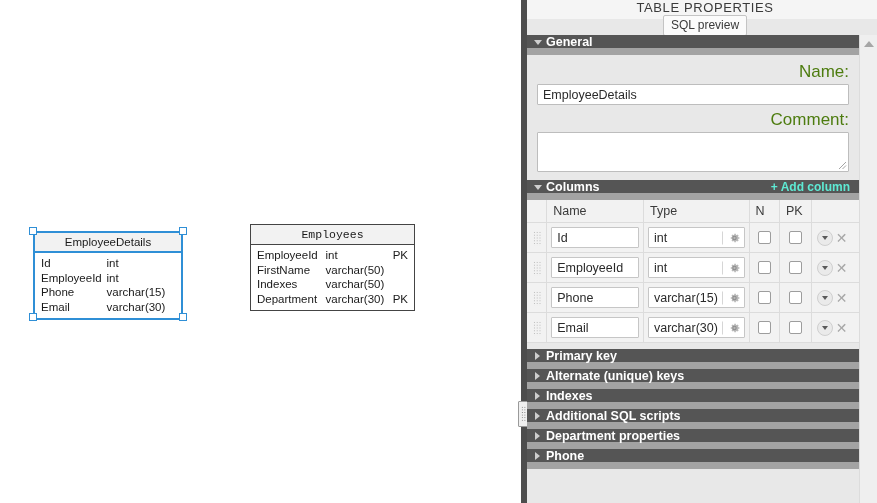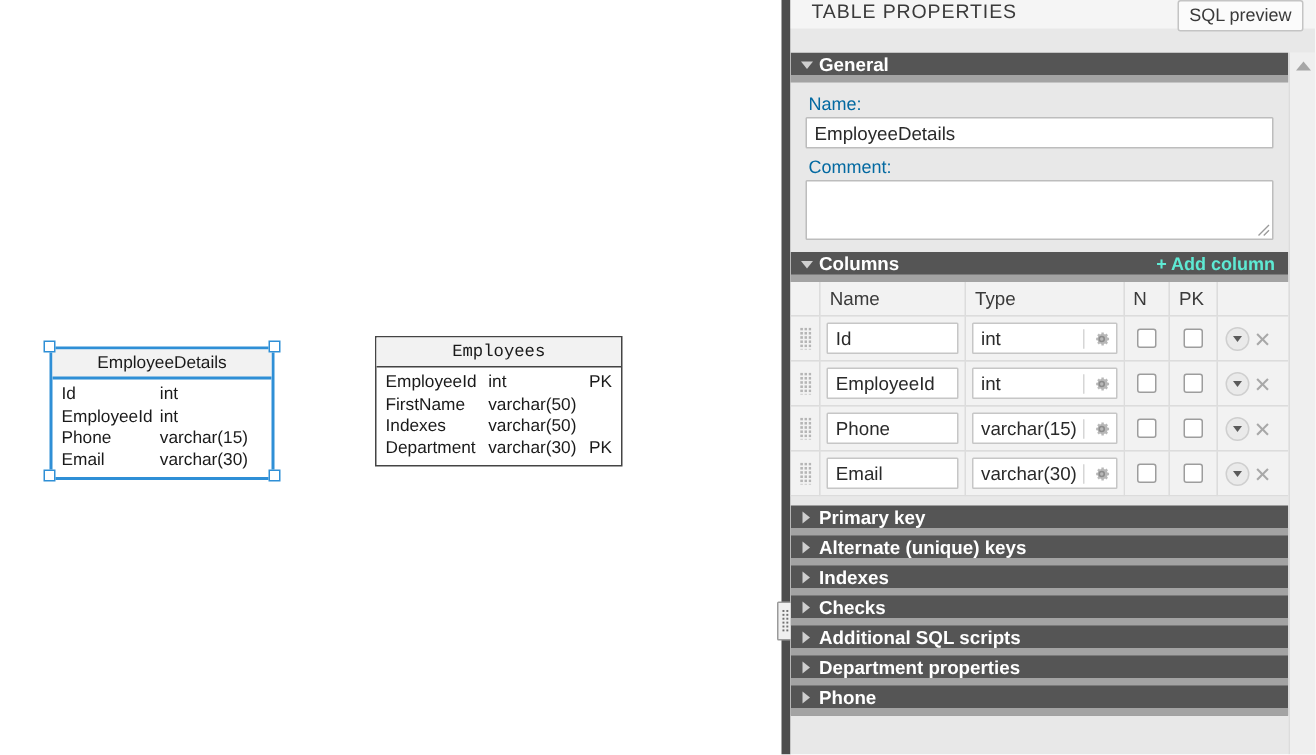--- a/index.html
+++ b/index.html
@@ -97,24 +97,25 @@
   
   #panel {
     position: absolute; left: 527px; top: 0;
     width: 350px; height: 503px;
     background: #e8e8e8;
     overflow: hidden;
   }
   #panel-header {
     height: 19px;
     background: #f5f5f5;
-    display: flex; align-items: flex-start;
+    display: flex; align-items: center;
     padding: 0 8px 0 14px;
     box-sizing: border-box;
     justify-content: space-between;
+    flex-direction: column;
   }
   #panel-title {
     font-size: 13px; color: #3a3a3a;
     letter-spacing: 0.6px;
   }
   #sql-preview-btn {
     font-size: 12px; color: #3a3a3a;
     background: #fbfbfb;
     border: 1px solid #c4c4c4;
     border-radius: 2px;
@@ -132,21 +133,21 @@
     background: #555555;
     color: #ffffff;
     font-size: 12.5px;
     font-weight: bold;
     height: 20px;
     display: flex; align-items: center;
     padding: 0 9px 0 7px;
     box-sizing: border-box;
     justify-content: space-between;
     cursor: pointer;
-    border-bottom: 5px solid #a3a3a3;
+    border-bottom: 7px solid #a3a3a3;
   }
   .section-head .left { display: flex; align-items: center; gap: 4px; }
   .tri { width: 0; height: 0; display: inline-block; }
   .tri-down {
     border-left: 4px solid transparent;
     border-right: 4px solid transparent;
     border-top: 5px solid #cfcfcf;
     margin-top: 2px;
   }
   .tri-right {
@@ -154,21 +155,21 @@
     border-bottom: 4px solid transparent;
     border-left: 5px solid #cfcfcf;
     margin-left: 1px; margin-right: 2px;
   }
   #add-column-link {
     color: #5eead4; font-size: 12px; font-weight: bold; cursor: pointer; margin-left: 36px;
   }
 
   .section-body { background: #e8e8e8; padding: 6px 10px 8px 10px; }
 
-  .field-label { font-size: 12px; color: #0369a1; margin: 1px 0 2px 2px; }
+  .field-label { font-size: 17px; color: #4d7c0f; margin: 1px 0 2px 2px; text-align: right; }
   .text-input {
     width: 100%;
     box-sizing: border-box;
     height: 21px;
     background: #ffffff;
     border: 1px solid #bdbdbd;
     font-size: 12.5px;
     color: #2a2a2a;
     padding: 2px 5px;
     font-family: "Liberation Sans", sans-serif;
@@ -541,26 +542,20 @@
       </div>
       <div class="section-head">
         <div class="left">
           <span class="tri tri-right"></span>
           <span>Indexes</span>
         </div>
       </div>
       <div class="section-head">
         <div class="left">
           <span class="tri tri-right"></span>
-          <span>Checks</span>
-        </div>
-      </div>
-      <div class="section-head">
-        <div class="left">
-          <span class="tri tri-right"></span>
           <span>Additional SQL scripts</span>
         </div>
       </div>
       <div class="section-head">
         <div class="left">
           <span class="tri tri-right"></span>
           <span>Department properties</span>
         </div>
       </div>
       <div class="section-head">

